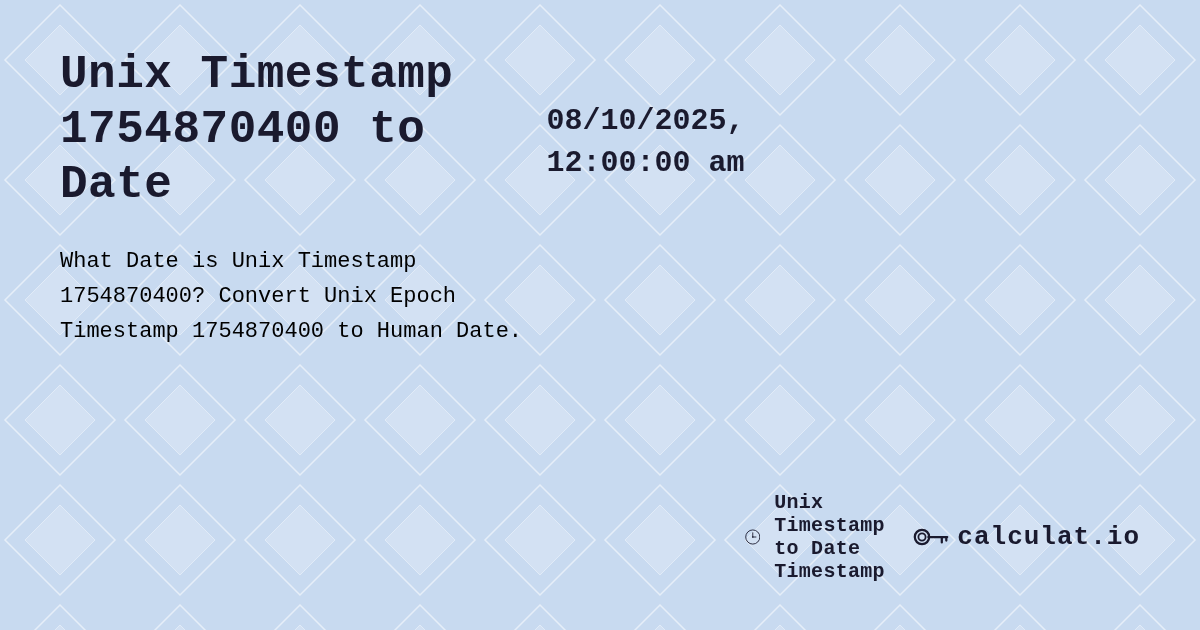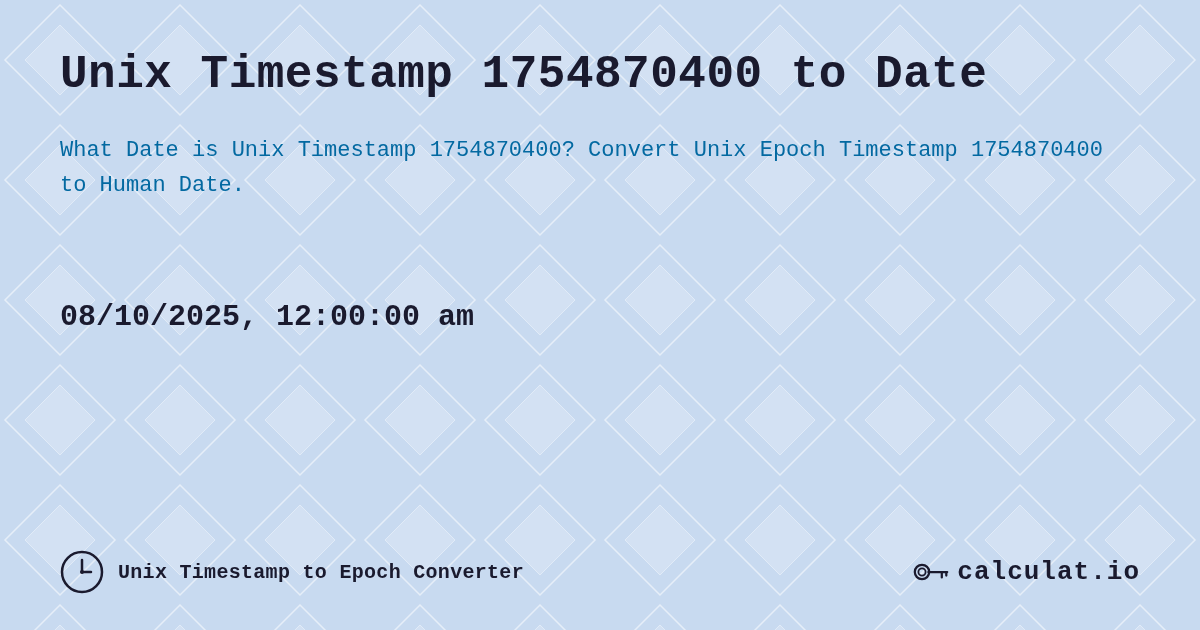--- a/index.html
+++ b/index.html
@@ -23,39 +23,39 @@
       top: 0;
       left: 0;
       width: 100%;
       height: 100%;
       z-index: 0;
     }
 
     .content {
       position: relative;
       z-index: 1;
-      padding: 48px 60px 36px 60px;
+      padding: 48px 60px 47px 60px;
       height: 100%;
       display: flex;
-      flex-direction: column;
+      flex-direction: row;
       justify-content: space-between;
     }
 
     .main-title {
       font-size: 46px;
       font-weight: 900;
       color: #1a1a2e;
       letter-spacing: 0.5px;
       line-height: 1.2;
       margin-bottom: 30px;
     }
 
     .description {
       font-size: 22px;
-      color: #0369a1;
+      color: #000000;
       line-height: 1.6;
       margin-bottom: 40px;
       font-weight: 400;
     }
 
     .result-section {
       margin-top: 10px;
     }
 
     .result-text {
@@ -142,21 +142,21 @@
 
   <div class="footer">
     <div class="footer-left">
 
       <svg class="clock-icon" viewBox="0 0 44 44" xmlns="http://www.w3.org/2000/svg">
         <circle cx="22" cy="22" r="20" fill="none" stroke="#1a1a2e" stroke-width="2.5"></circle>
         <line x1="22" y1="22" x2="22" y2="10" stroke="#1a1a2e" stroke-width="2.5" stroke-linecap="round"></line>
         <line x1="22" y1="22" x2="31" y2="22" stroke="#1a1a2e" stroke-width="2.5" stroke-linecap="round"></line>
         <circle cx="22" cy="22" r="2" fill="#1a1a2e"></circle>
       </svg>
-      <span class="footer-label">Unix Timestamp to Epoch Converter</span>
+      <span class="footer-label">Unix Timestamp to Date Timestamp</span>
     </div>
 
     <div class="logo-area">
 
       <svg class="logo-icon" viewBox="0 0 40 36" xmlns="http://www.w3.org/2000/svg">
 
         <circle cx="10" cy="18" r="8" fill="none" stroke="#1a1a2e" stroke-width="2.5"></circle>
         <circle cx="10" cy="18" r="4" fill="none" stroke="#1a1a2e" stroke-width="2"></circle>
         <line x1="17" y1="18" x2="38" y2="18" stroke="#1a1a2e" stroke-width="2.5" stroke-linecap="round"></line>
         <line x1="32" y1="18" x2="32" y2="24" stroke="#1a1a2e" stroke-width="2.5" stroke-linecap="round"></line>

